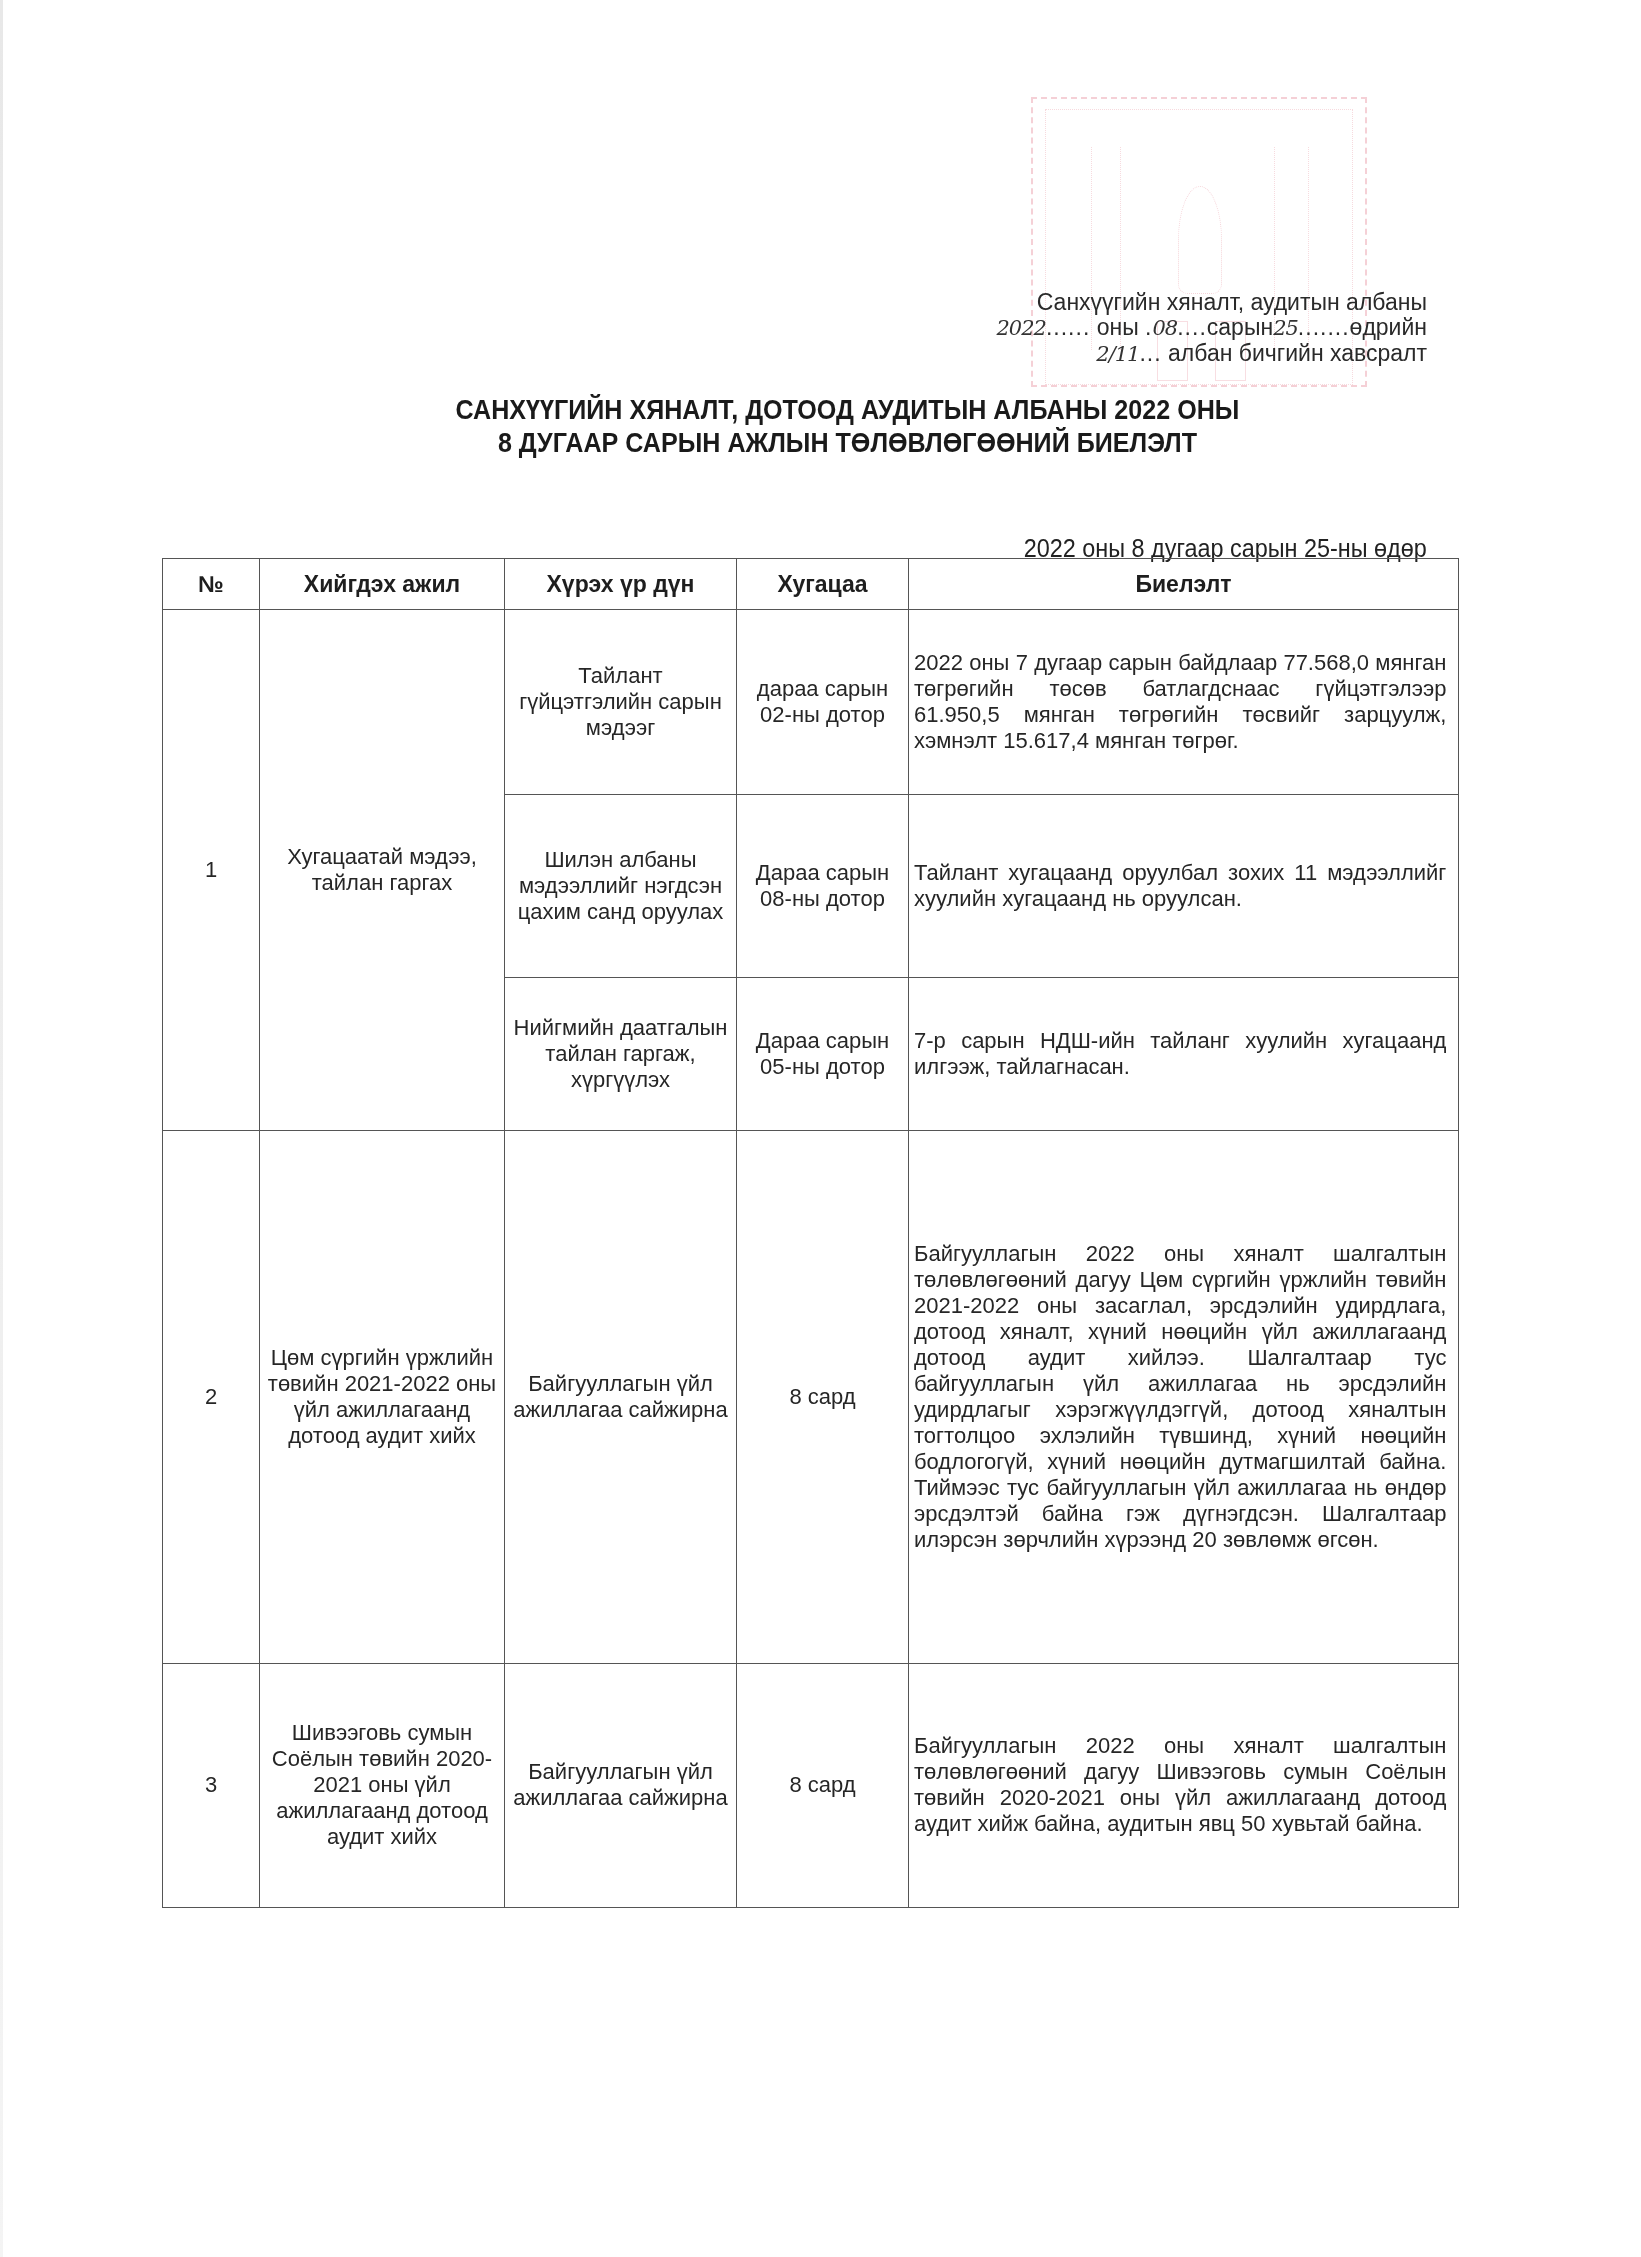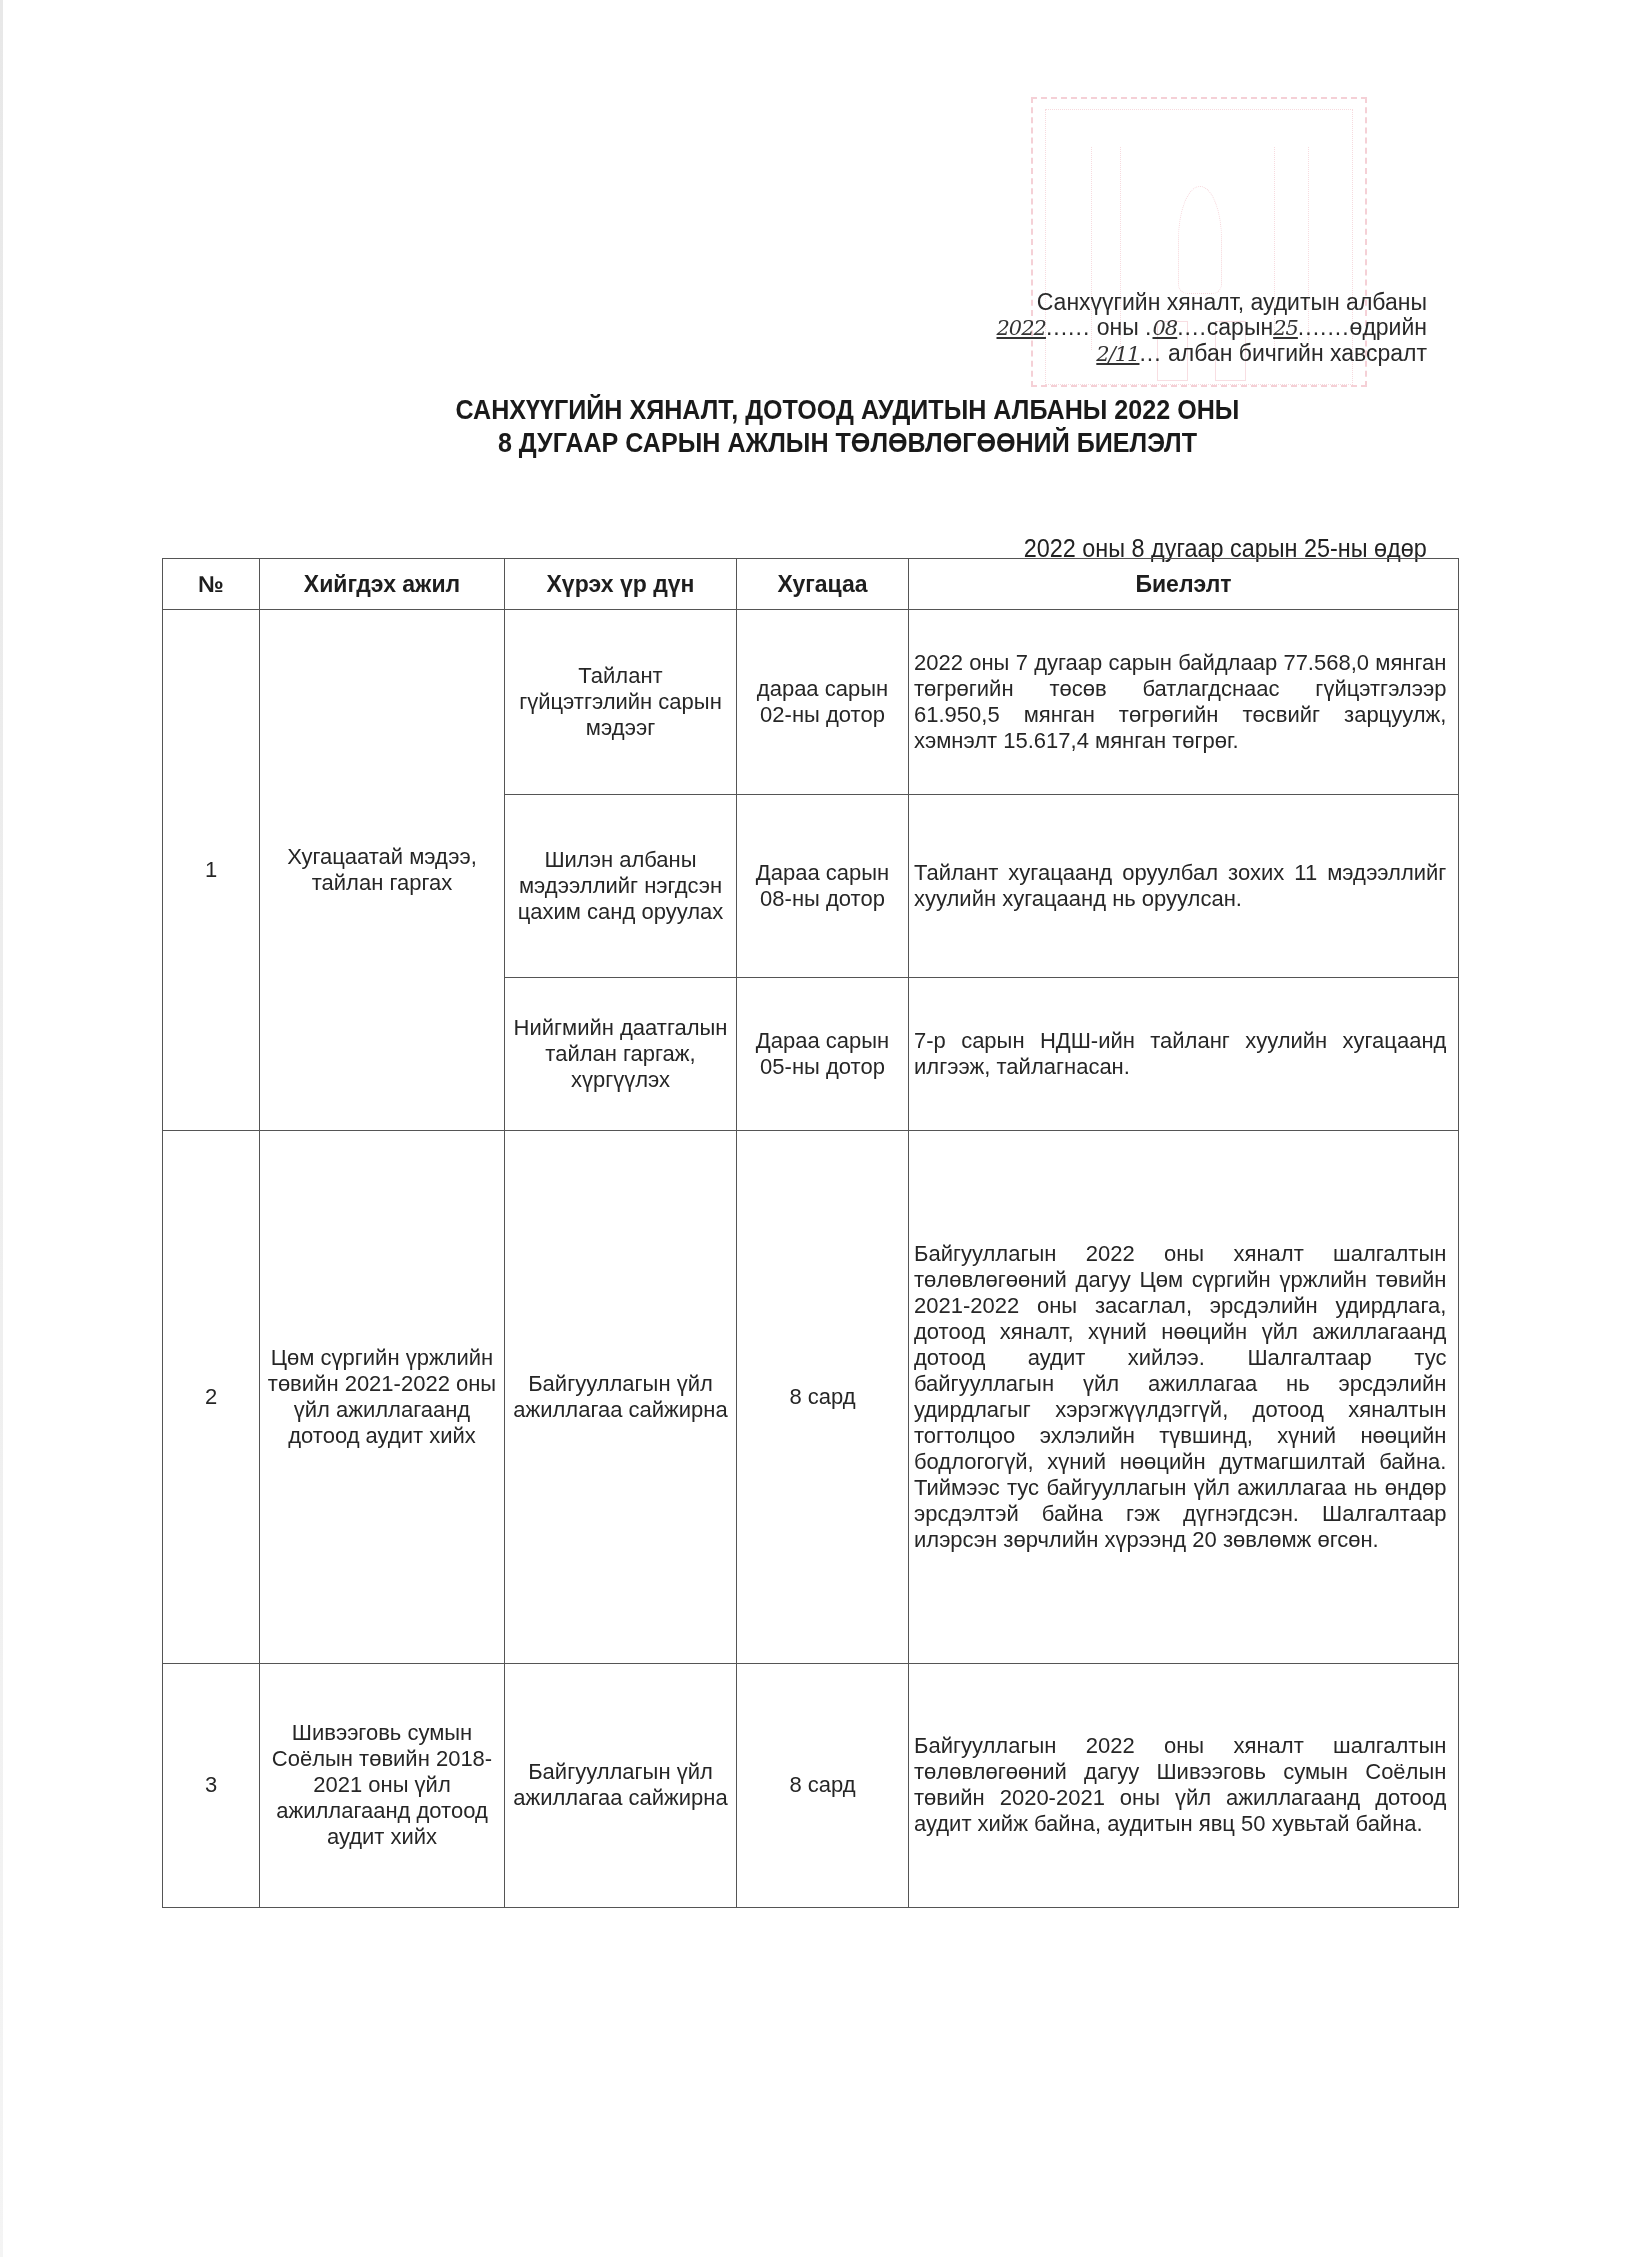--- a/index.html
+++ b/index.html
@@ -65,21 +65,20 @@
     line-height: 25px;
     color: #2a2a2a;
   }
   .ref-line { display: block; white-space: nowrap; margin-left: 24px; }
   .handwritten {
     font-family: "DejaVu Serif", serif;
     font-style: italic;
     font-size: 21px;
     color: #333;
     letter-spacing: -1px;
-    text-decoration: underline;
   }
   .dots { letter-spacing: 1px; }
 
   
   .doc-title {
     position: absolute;
     left: 0; right: 0;
     top: 394px;
     text-align: center;
     font-weight: bold;
@@ -212,20 +211,20 @@
     <tr style="height:533px">
       <td class="num">2</td>
       <td class="center">Цөм сүргийн үржлийн төвийн 2021-2022 оны үйл ажиллагаанд дотоод аудит хийх</td>
       <td class="center">Байгууллагын үйл ажиллагаа сайжирна</td>
       <td class="center">8 сард</td>
       <td class="just">Байгууллагын 2022 оны хяналт шалгалтын төлөвлөгөөний дагуу Цөм сүргийн үржлийн төвийн 2021-2022 оны засаглал, эрсдэлийн удирдлага, дотоод хяналт, хүний нөөцийн үйл ажиллагаанд дотоод аудит хийлээ. Шалгалтаар тус байгууллагын үйл ажиллагаа нь эрсдэлийн удирдлагыг хэрэгжүүлдэггүй, дотоод хяналтын тогтолцоо эхлэлийн түвшинд, хүний нөөцийн бодлогогүй, хүний нөөцийн дутмагшилтай байна. Тиймээс тус байгууллагын үйл ажиллагаа нь өндөр эрсдэлтэй байна гэж дүгнэгдсэн. Шалгалтаар илэрсэн зөрчлийн хүрээнд 20 зөвлөмж өгсөн.</td>
     </tr>
 
     <tr style="height:244px">
       <td class="num">3</td>
-      <td class="center">Шивээговь сумын Соёлын төвийн 2018-2021 оны үйл ажиллагаанд дотоод аудит хийх</td>
+      <td class="center">Шивээговь сумын Соёлын төвийн 2020-2021 оны үйл ажиллагаанд дотоод аудит хийх</td>
       <td class="center">Байгууллагын үйл ажиллагаа сайжирна</td>
       <td class="center">8 сард</td>
       <td class="just">Байгууллагын 2022 оны хяналт шалгалтын төлөвлөгөөний дагуу Шивээговь сумын Соёлын төвийн 2020-2021 оны үйл ажиллагаанд дотоод аудит хийж байна, аудитын явц 50 хувьтай байна.</td>
     </tr>
   </tbody>
 </table>
 
 
 </body></html>

